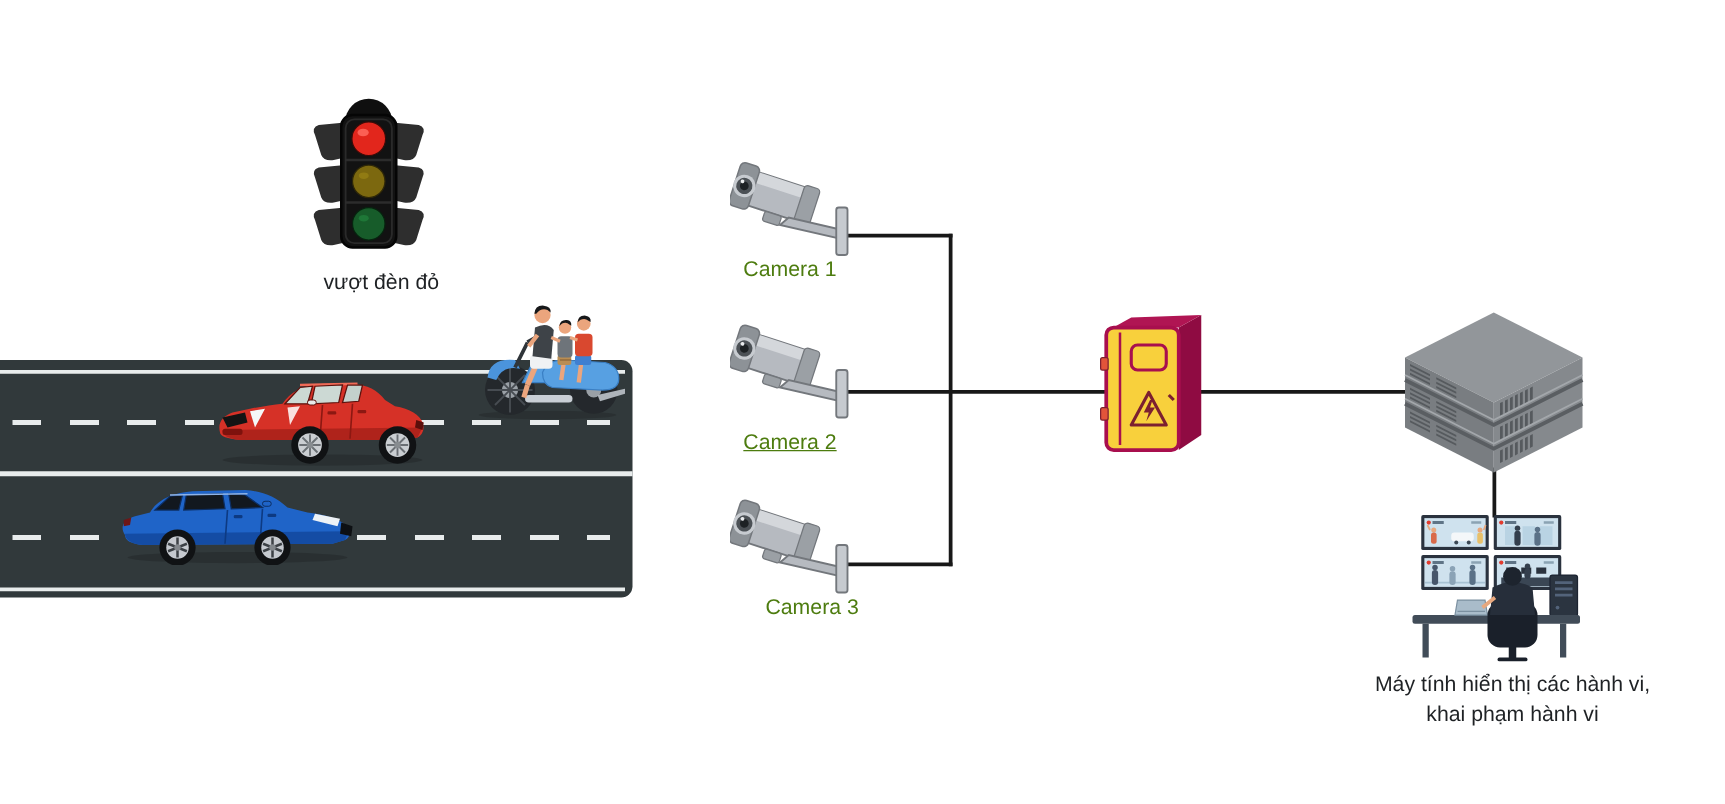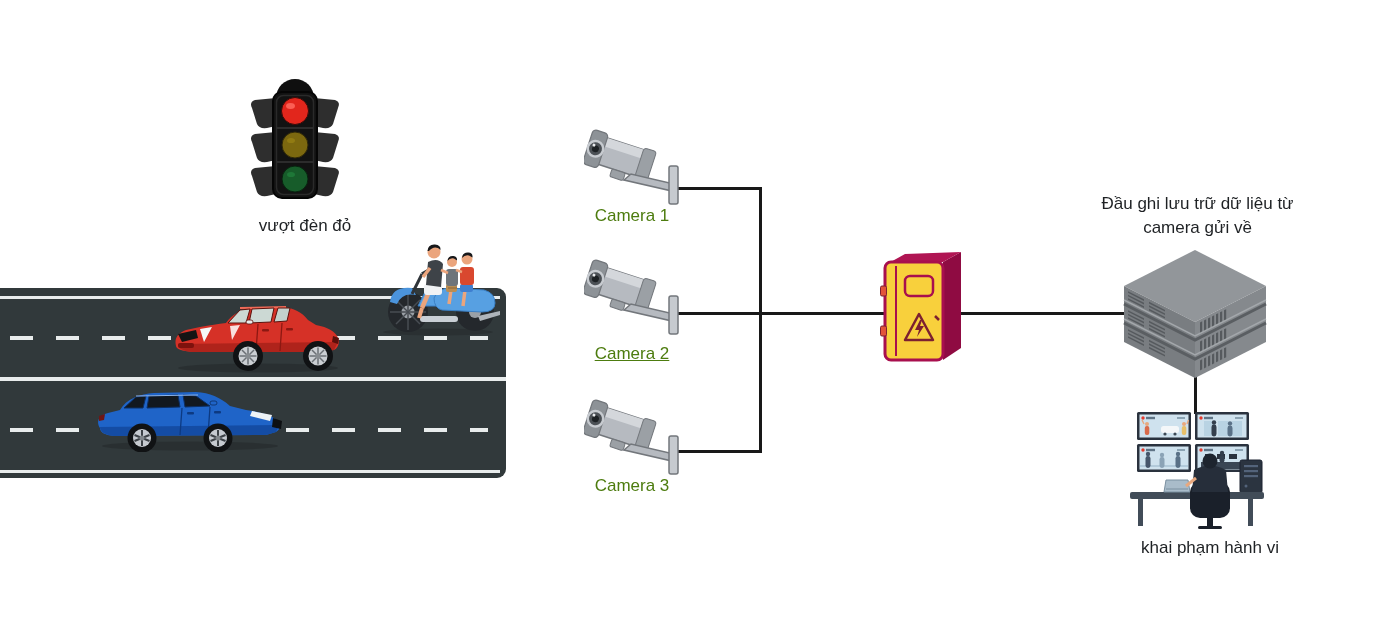--- a/index.html
+++ b/index.html
@@ -243,39 +243,35 @@
         <circle cx="10" cy="40" r="3.5" fill="#1d2124"></circle>
         <circle cx="7.5" cy="37" r="1.5" fill="#e8eaec"></circle>
       <rect x="32" y="54" width="14" height="8" rx="2" fill="#9ba0a5" stroke="#73777c" stroke-width="1"></rect>
     </g>
     <polygon points="40,62 47,56 90,66 88,73" fill="#b6bac0" stroke="#73777c" stroke-width="1.5"></polygon>
     <rect x="85" y="48" width="9" height="38" rx="2" fill="#c6cacf" stroke="#73777c" stroke-width="1.5"></rect>
   </svg>
 
   <div class="cam-label" style="left:577px;top:206px;">Camera 1</div>
   <div class="cam-label" style="left:577px;top:344px;text-decoration:underline;">Camera 2</div>
-  <div class="cam-label" style="left:577px;top:476px;">Camera 3</div>
+  <div class="cam-label" style="left:577px;top:476px;text-align:right;">Camera 3</div>
 
   <svg class="icon" style="left:879px;top:250px;z-index:5;" width="92" height="118" viewBox="0 0 92 118">
     <polygon points="64,12 82,2 82,98 64,110" fill="#8f0b42"></polygon>
     <polygon points="8,14 26,4 82,2 64,12" fill="#b01553"></polygon>
     <rect x="6" y="12" width="58" height="98" rx="6" fill="#f8d03c" stroke="#a80f4e" stroke-width="3"></rect>
     <line x1="17" y1="16" x2="17" y2="106" stroke="#a80f4e" stroke-width="2"></line>
     <rect x="26" y="26" width="28" height="20" rx="5" fill="none" stroke="#a80f4e" stroke-width="2.5"></rect>
     <path d="M40,64 L54,90 L26,90 Z" fill="none" stroke="#7c2030" stroke-width="2.5" stroke-linejoin="round"></path>
     <polygon points="41,70 36,80 40,80 38,87 45,76 41,76 43,70" fill="#7c2030"></polygon>
     <line x1="56" y1="66" x2="60" y2="70" stroke="#7c2030" stroke-width="2.5"></line>
     <rect x="1.5" y="36" width="6" height="10" rx="1.5" fill="#e2543a" stroke="#7c2030" stroke-width="1"></rect>
     <rect x="1.5" y="76" width="6" height="10" rx="1.5" fill="#e2543a" stroke="#7c2030" stroke-width="1"></rect>
   </svg>
 
-  <div class="caption" style="left:1070px;top:192px;width:255px;">
-    <span>Đầu ghi lưu trữ dữ liệu từ</span>
-    <span>camera gửi về</span>
-  </div>
   <svg class="icon" style="left:1122px;top:246px;" width="146" height="134" viewBox="0 0 146 134">
     <polygon points="73,4 144,40 73,76 2,40" fill="#92969a"></polygon>
     <polygon points="2,40 73,76 73,132 2,96" fill="#797d81"></polygon>
     <polygon points="73,76 144,40 144,96 73,132" fill="#85898d"></polygon>
     <path d="M2,54 L73,90 L144,54" stroke="#a3a7ab" stroke-width="1.5" fill="none"></path>
     <path d="M2,58 L73,94 L144,58" stroke="#5a5e62" stroke-width="3" fill="none"></path>
     <path d="M2,73 L73,109 L144,73" stroke="#a3a7ab" stroke-width="1.5" fill="none"></path>
     <path d="M2,77 L73,113 L144,77" stroke="#5a5e62" stroke-width="3" fill="none"></path>
     <g transform="translate(2,40) skewY(26.87)" stroke="#565a5e" stroke-width="1.6">
       <g>
@@ -423,16 +419,17 @@
       <rect x="85" y="112" width="6" height="12" fill="#1a202a"></rect>
       <rect x="76" y="122" width="24" height="3" rx="1.5" fill="#1a202a"></rect>
       <rect x="68" y="78" width="40" height="36" rx="10" fill="#1a202a"></rect>
       <path d="M72,66 Q88,57 104,66 L106,88 L70,88 Z" fill="#262e3a"></path>
       <line x1="74" y1="74" x2="64" y2="82" stroke="#e8a87e" stroke-width="3"></line>
       <circle cx="88" cy="57" r="7.5" fill="#1d242e"></circle>
     </g>
   </svg>
 
   <div class="caption" style="left:1080px;top:536px;width:260px;">
+    <span>Máy tính hiển thị các hành vi,</span>
     <span>khai phạm hành vi</span>
   </div>
 
 </div>
 
 </body></html>

